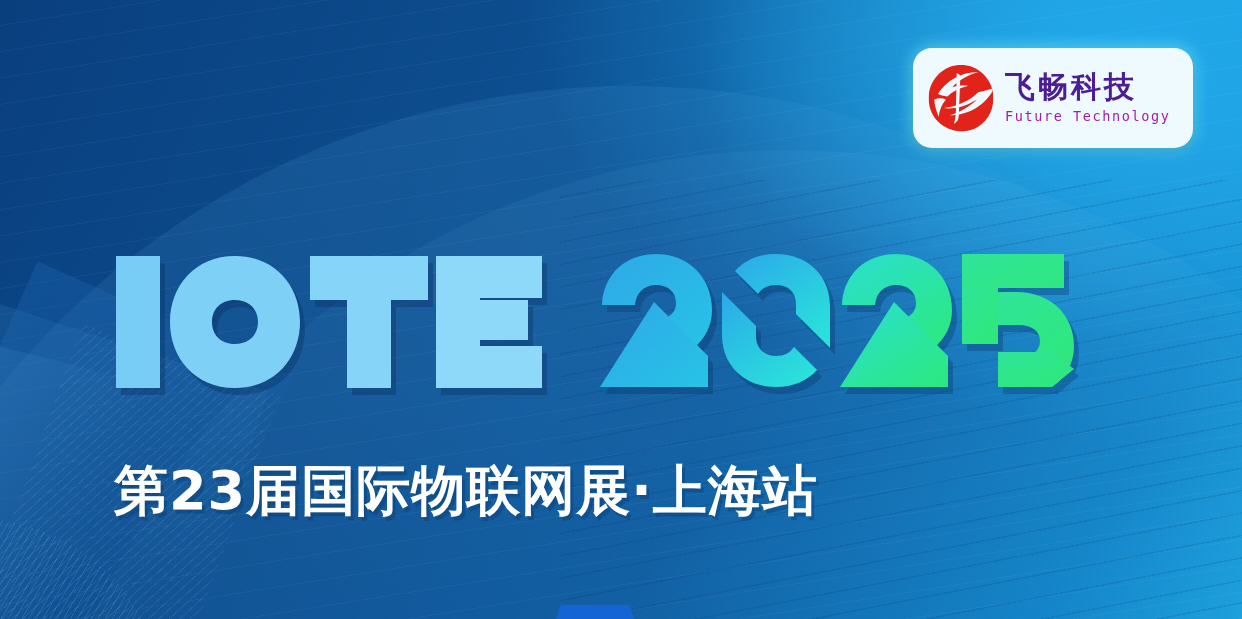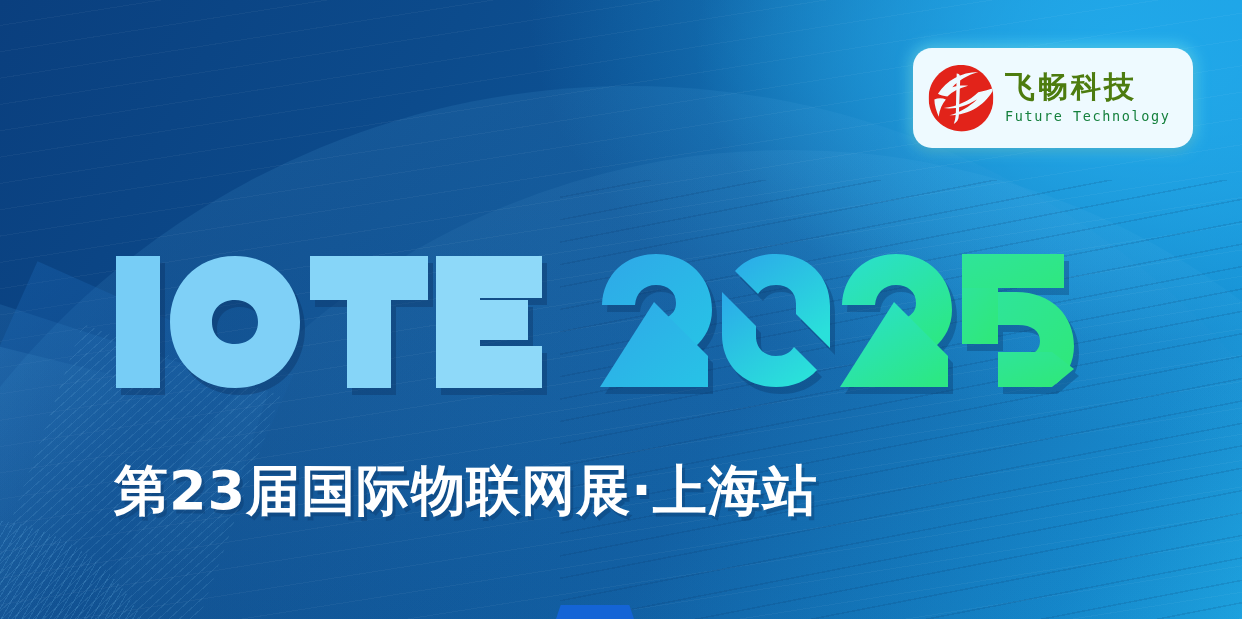--- a/index.html
+++ b/index.html
@@ -123,28 +123,28 @@
   }
   .logo-text{
     margin-left:8px;
     display:flex;flex-direction:column;
     justify-content:center;
     line-height:1;
   }
   .logo-cn{
     font-size:30px;
     font-weight:bold;
-    color:#4d7c0f;
+    color:#4c1d95;
     letter-spacing:3px;
     font-family:"DejaVu Sans","Liberation Sans",sans-serif;
   }
   .logo-en{
     margin-top:8px;
     font-size:13.5px;
-    color:#15803d;
+    color:#a21caf;
     letter-spacing:1.6px;
     font-family:"DejaVu Sans Mono","Liberation Mono",monospace;
   }
 
   
   .wordmark{
     position:absolute;
     left:112px; top:248px;
     height:145px;
     display:flex;

